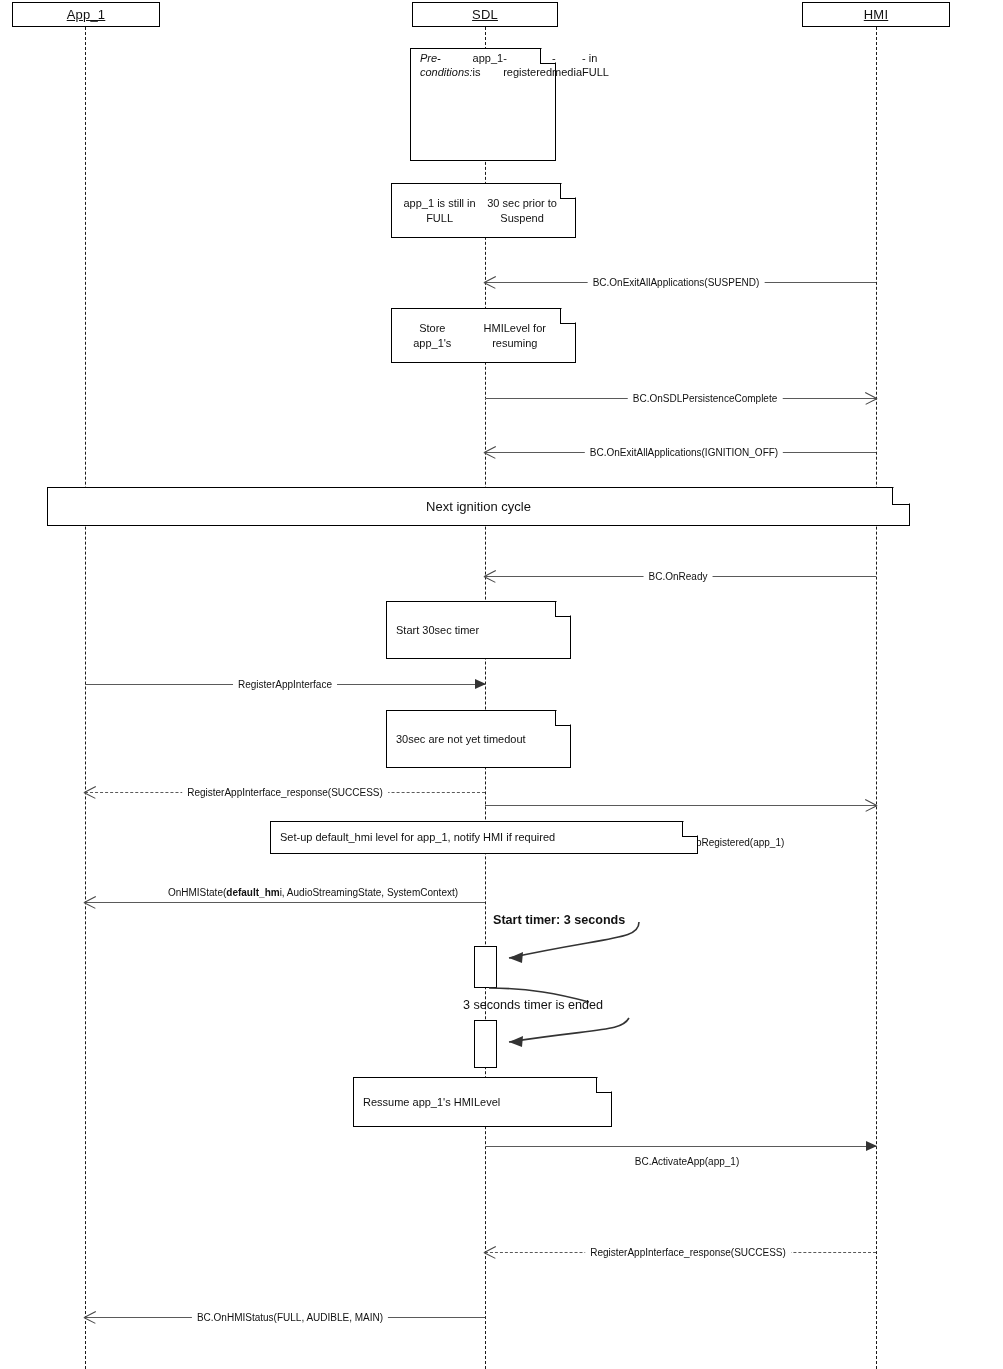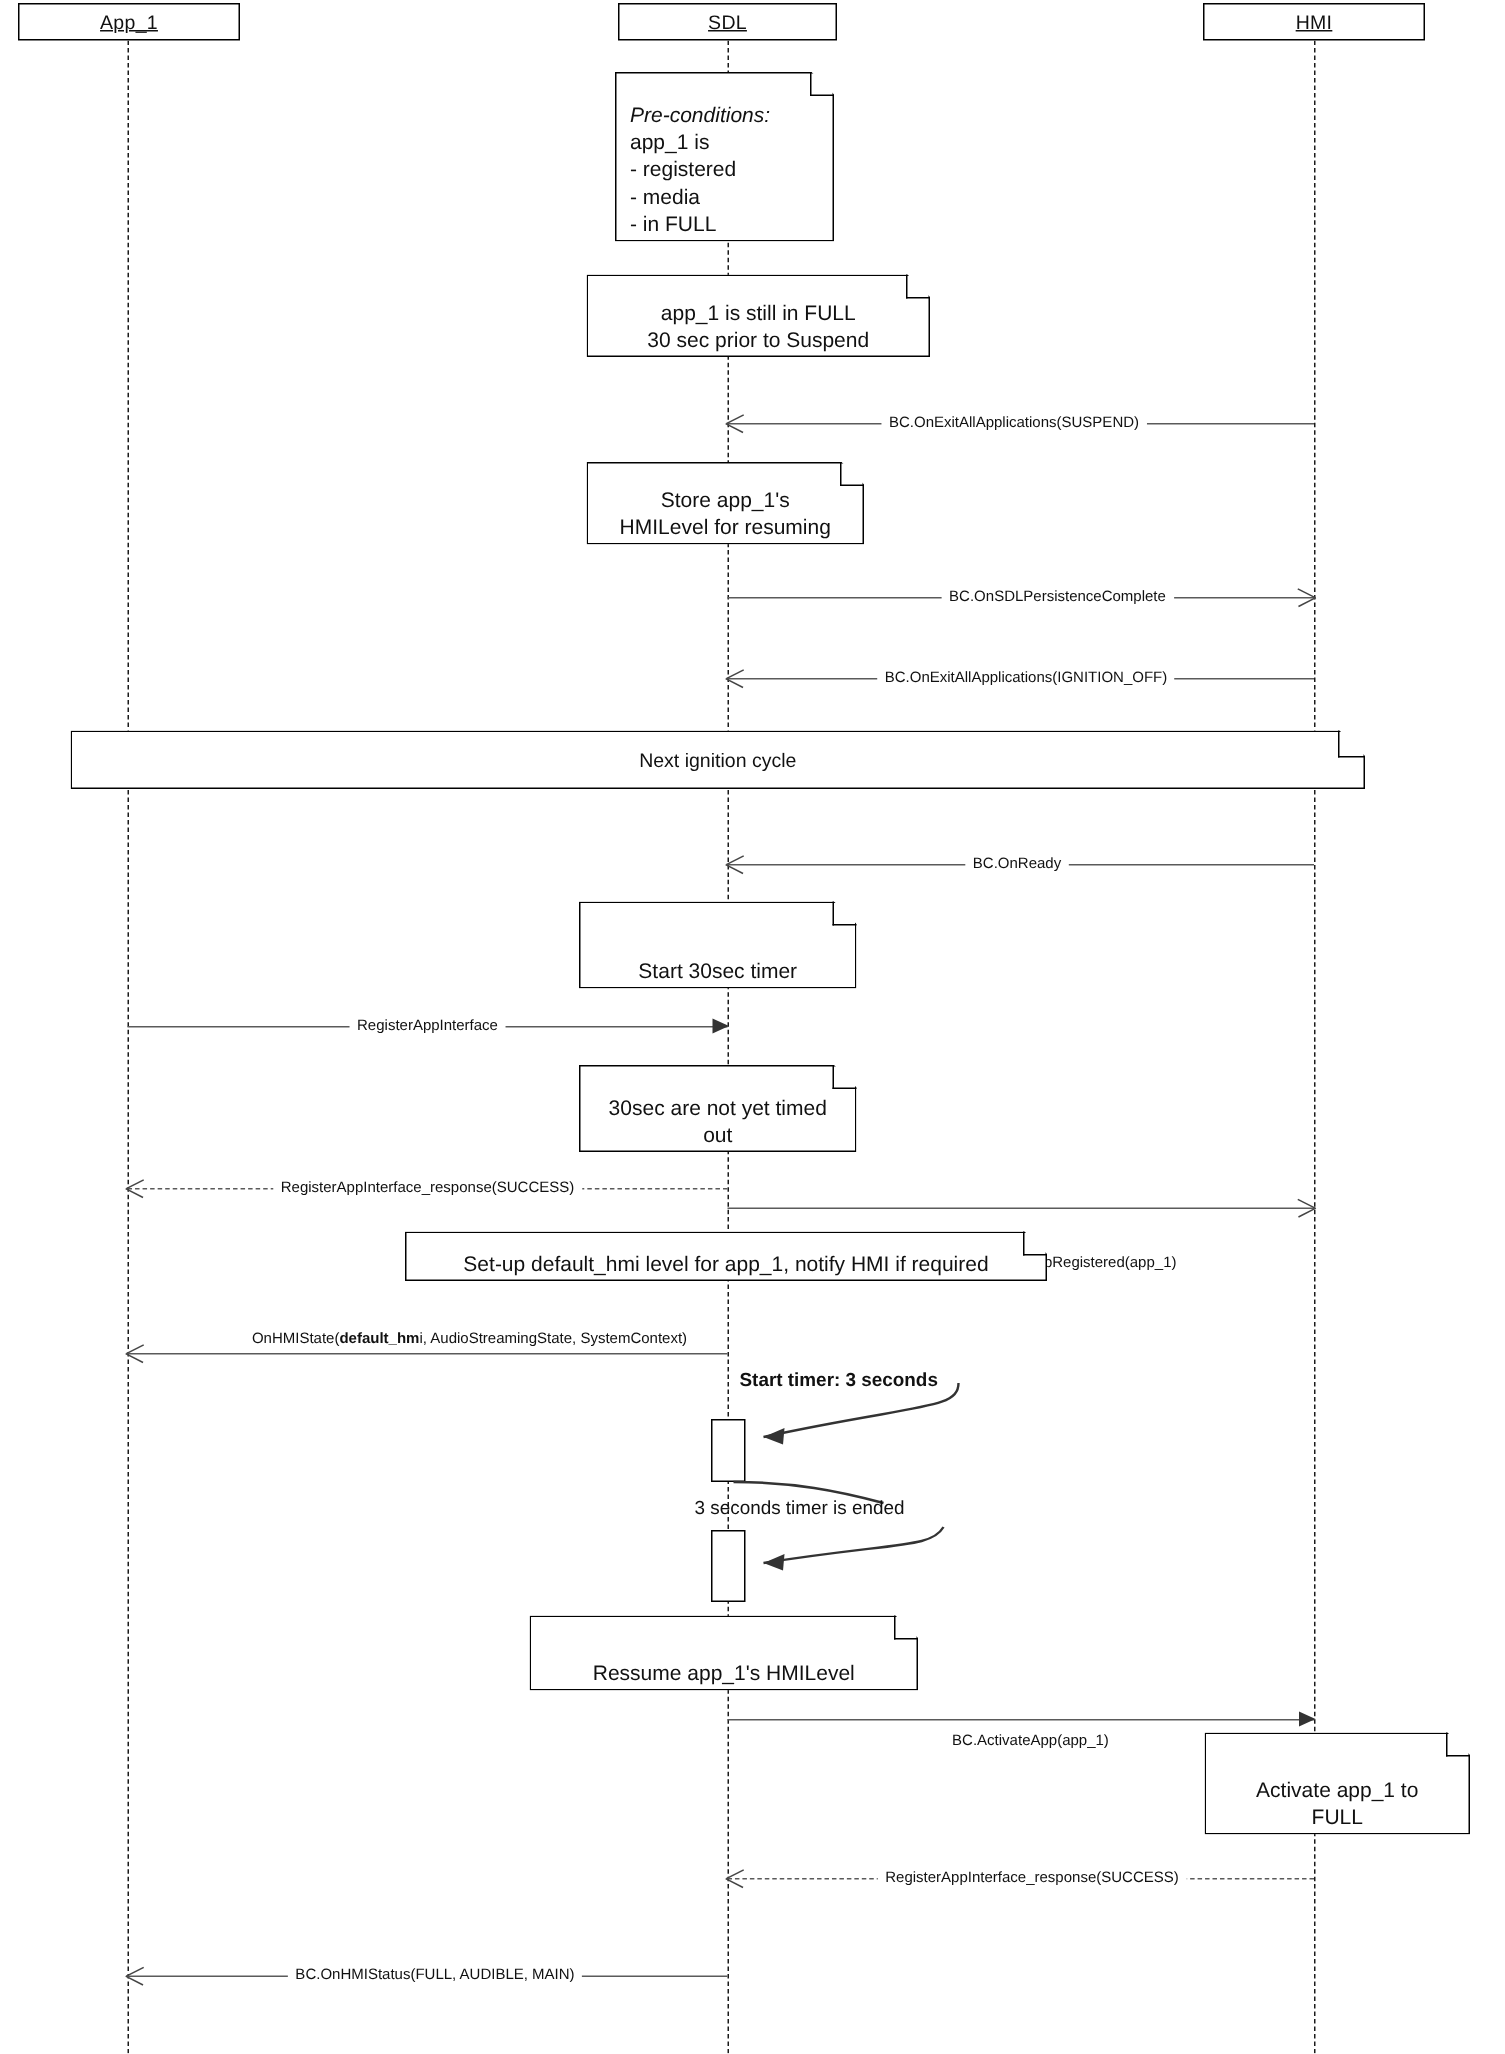--- a/index.html
+++ b/index.html
@@ -28,22 +28,22 @@
     clip-path:polygon(0 0, calc(100% - 15px) 0, 100% 15px, 100% 100%, 0 100%);
     box-sizing:border-box;
   }
   .note-ear{
     position:absolute;top:0;right:0;width:16px;height:16px;
     border-left:1.15px solid #000;border-bottom:1.15px solid #000;
     background:transparent;box-sizing:border-box;
     transform:translate(0,0);
   }
   .note-text{
-    position:absolute;inset:0;display:flex;flex-direction:column;
-    justify-content:flex-end;font-size:14px;line-height:1.3;
+    position:absolute;inset:0;display:flex;flex-direction:row;
+    justify-content:flex-start;font-size:11px;line-height:1.3;
     padding:3px 10px;box-sizing:border-box;color:#111;
   }
   .note-text.center{align-items:center;text-align:center;}
   .note-text.left{align-items:flex-start;text-align:left;}
   .note-text i{font-style:italic;}
 
   
   .frame{
     position:absolute;box-sizing:border-box;background:#fff;
   }
@@ -131,21 +131,21 @@
     <div class="note-ear"></div>
     <div class="note-text left">
       <div><i>Pre-conditions:</i></div>
       <div>app_1 is</div>
       <div>- registered</div>
       <div>- media</div>
       <div>- in FULL</div>
     </div>
   </div>
 
-  <div class="note-wrap" style="left:391px;top:183px;width:185px;height:55px;padding-left:44px;">
+  <div class="note-wrap" style="left:391px;top:183px;width:185px;height:55px;">
     <div class="note-body"></div>
     <div class="note-ear"></div>
     <div class="note-text center">
       <div>app_1 is still in FULL</div>
       <div>30 sec prior to Suspend</div>
     </div>
   </div>
 
   <div class="msg" style="left:485px;top:282px;width:391px;">
     <div class="line"></div>
@@ -261,28 +261,20 @@
       <div>Ressume app_1's HMILevel</div>
     </div>
   </div>
 
   <div class="msg" style="left:485px;top:1146px;width:391px;">
     <div class="line"></div>
     <div class="head solid-right"></div>
     <div class="msg-label" style="left:202px;top:0;margin-top:15px;">BC.ActivateApp(app_1)</div>
   </div>
 
-  <div class="note-wrap" style="left:803px;top:1155px;width:177px;height:68px;">
-    <div class="note-body"></div>
-    <div class="note-ear"></div>
-    <div class="note-text center">
-      <div>Activate app_1 to</div>
-      <div>FULL</div>
-    </div>
-  </div>
 
   <div class="msg dashed" style="left:485px;top:1252px;width:391px;">
     <div class="line"></div>
     <div class="head open-left"></div>
     <div class="msg-label" style="left:203px;top:0;">RegisterAppInterface_response(SUCCESS)</div>
   </div>
 
   <div class="msg" style="left:85px;top:1317px;width:400px;">
     <div class="line"></div>
     <div class="head open-left"></div>

